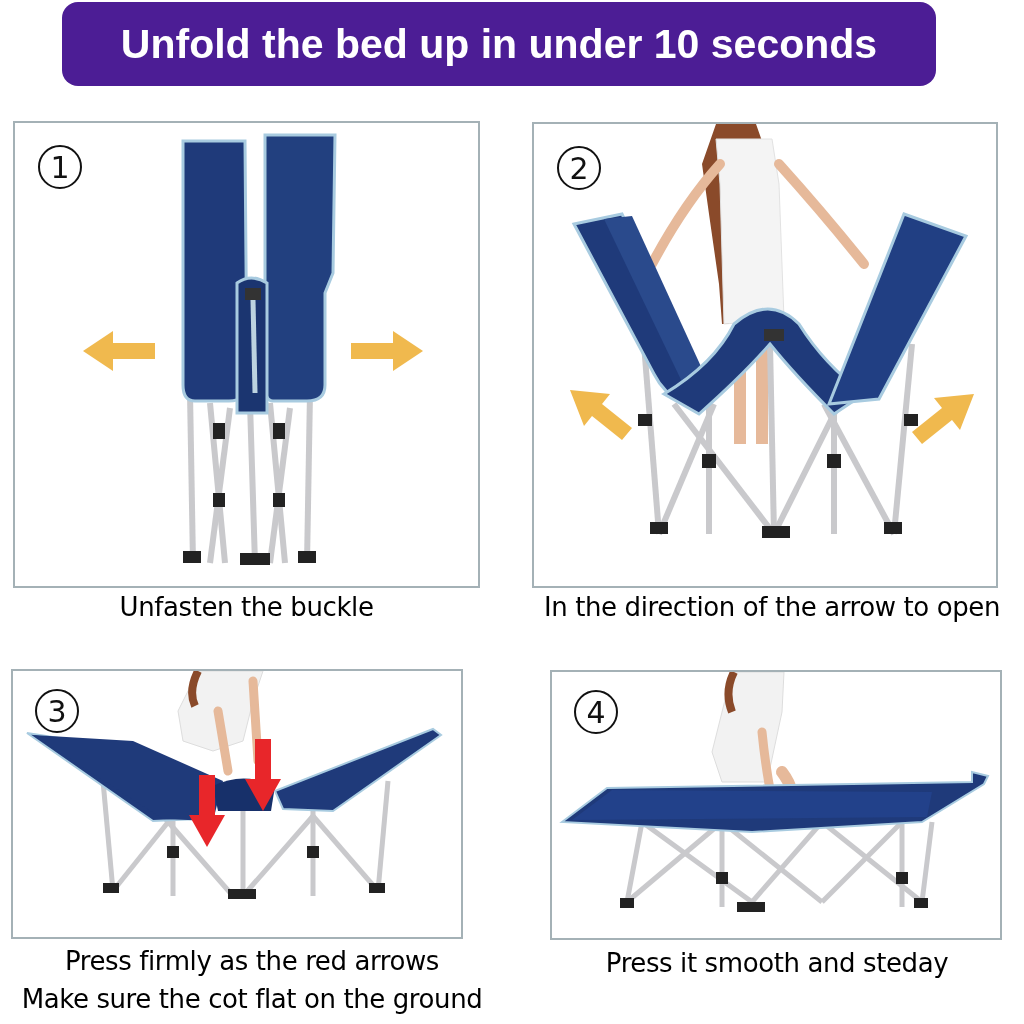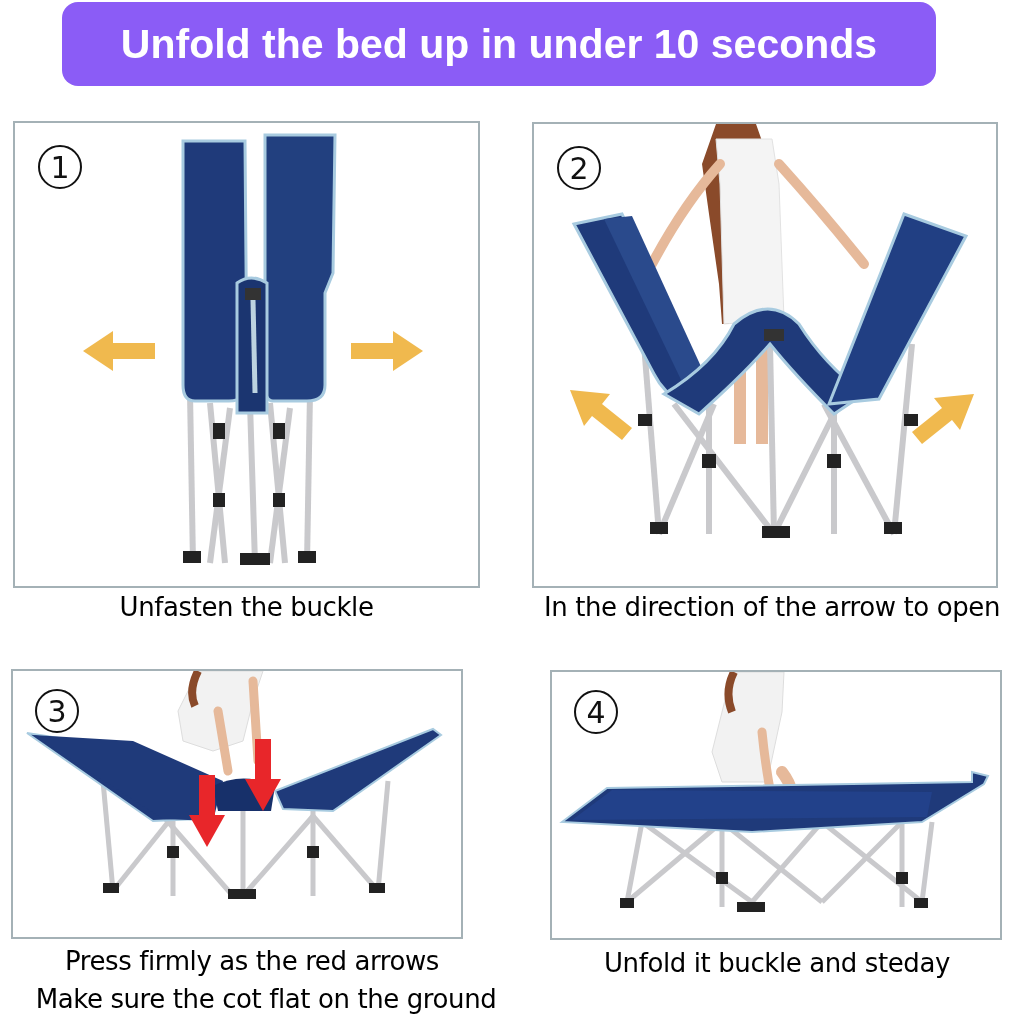--- a/index.html
+++ b/index.html
@@ -1,20 +1,20 @@
 <!DOCTYPE html>
 <html><head>
 <meta charset="utf-8">
 <style>
   html, body { margin: 0; padding: 0; background: #ffffff; }
   body { width: 1024px; height: 1024px; position: relative; overflow: hidden;
          font-family: "DejaVu Sans", "Liberation Sans", sans-serif; }
   .banner {
     position: absolute; left: 62px; top: 2px; width: 874px; height: 84px;
-    background: #8b5cf6; border-radius: 16px;
+    background: #4c1d95; border-radius: 16px;
     display: flex; align-items: center; justify-content: center;
   }
   .banner-text {
     color: #ffffff; font-family: "Liberation Sans", sans-serif; font-weight: bold;
     font-size: 41px; letter-spacing: 0px; white-space: nowrap;
   }
   .panel {
     position: absolute; border: 2px solid #a4b1b6; background: #ffffff; box-sizing: border-box;
     overflow: hidden;
   }
@@ -157,21 +157,21 @@
     <path d="M262 120 L420 58 L428 64 L320 140 L270 138 Z" fill="#1f3a7a" stroke="#a8cbe0" stroke-width="2"></path>
   </svg>
   <svg style="position:absolute; left:176px; top:104px;" width="36" height="72" viewBox="0 0 36 72">
     <polygon points="10,0 26,0 26,40 36,40 18,72 0,40 10,40" fill="#e8262a"></polygon>
   </svg>
   <svg style="position:absolute; left:232px; top:68px;" width="36" height="72" viewBox="0 0 36 72">
     <polygon points="10,0 26,0 26,40 36,40 18,72 0,40 10,40" fill="#e8262a"></polygon>
   </svg>
 </div>
 <div class="caption" style="left:0px; width:504px; top:946px;text-align:center;">Press firmly as the red arrows</div>
-<div class="caption" style="left:0px; width:504px; top:984px;margin-left:14px;">Make sure the cot flat on the ground</div>
+<div class="caption" style="left:0px; width:504px; top:984px;">Make sure the cot flat on the ground</div>
 
 <div class="panel" style="left:550px; top:670px; width:452px; height:270px;">
   <div class="badge" style="left:22px; top:18px;">4</div>
   <svg class="scene" width="452" height="270" viewBox="0 0 452 270">
 
     <path d="M180 0 L232 0 L230 40 L215 110 L170 110 L160 80 Z" fill="#f2f2f2" stroke="#ddd"></path>
     <path d="M182 0 Q172 20 180 40" stroke="#8a4a2a" stroke-width="8" fill="none"></path>
     <path d="M210 60 Q215 110 225 150" stroke="#e6b99a" stroke-width="9" fill="none" stroke-linecap="round"></path>
     <path d="M230 100 Q245 120 235 130" stroke="#e6b99a" stroke-width="12" fill="none" stroke-linecap="round"></path>
 
@@ -192,13 +192,13 @@
       <rect x="185" y="230" width="28" height="10"></rect>
       <rect x="362" y="226" width="14" height="10"></rect>
       <rect x="164" y="200" width="12" height="12"></rect>
       <rect x="344" y="200" width="12" height="12"></rect>
     </g>
 
     <path d="M10 150 L55 116 L420 110 L420 100 L436 104 L432 112 L370 150 L200 160 Z" fill="#1f3a7a" stroke="#a8cbe0" stroke-width="2"></path>
     <path d="M20 148 L60 118 L380 120 L375 145 Z" fill="#22418a"></path>
   </svg>
 </div>
-<div class="caption" style="left:530px; width:494px; top:948px;">Unfold it buckle and steday</div>
+<div class="caption" style="left:530px; width:494px; top:948px;">Press it smooth and steday</div>
 
 </body></html>

